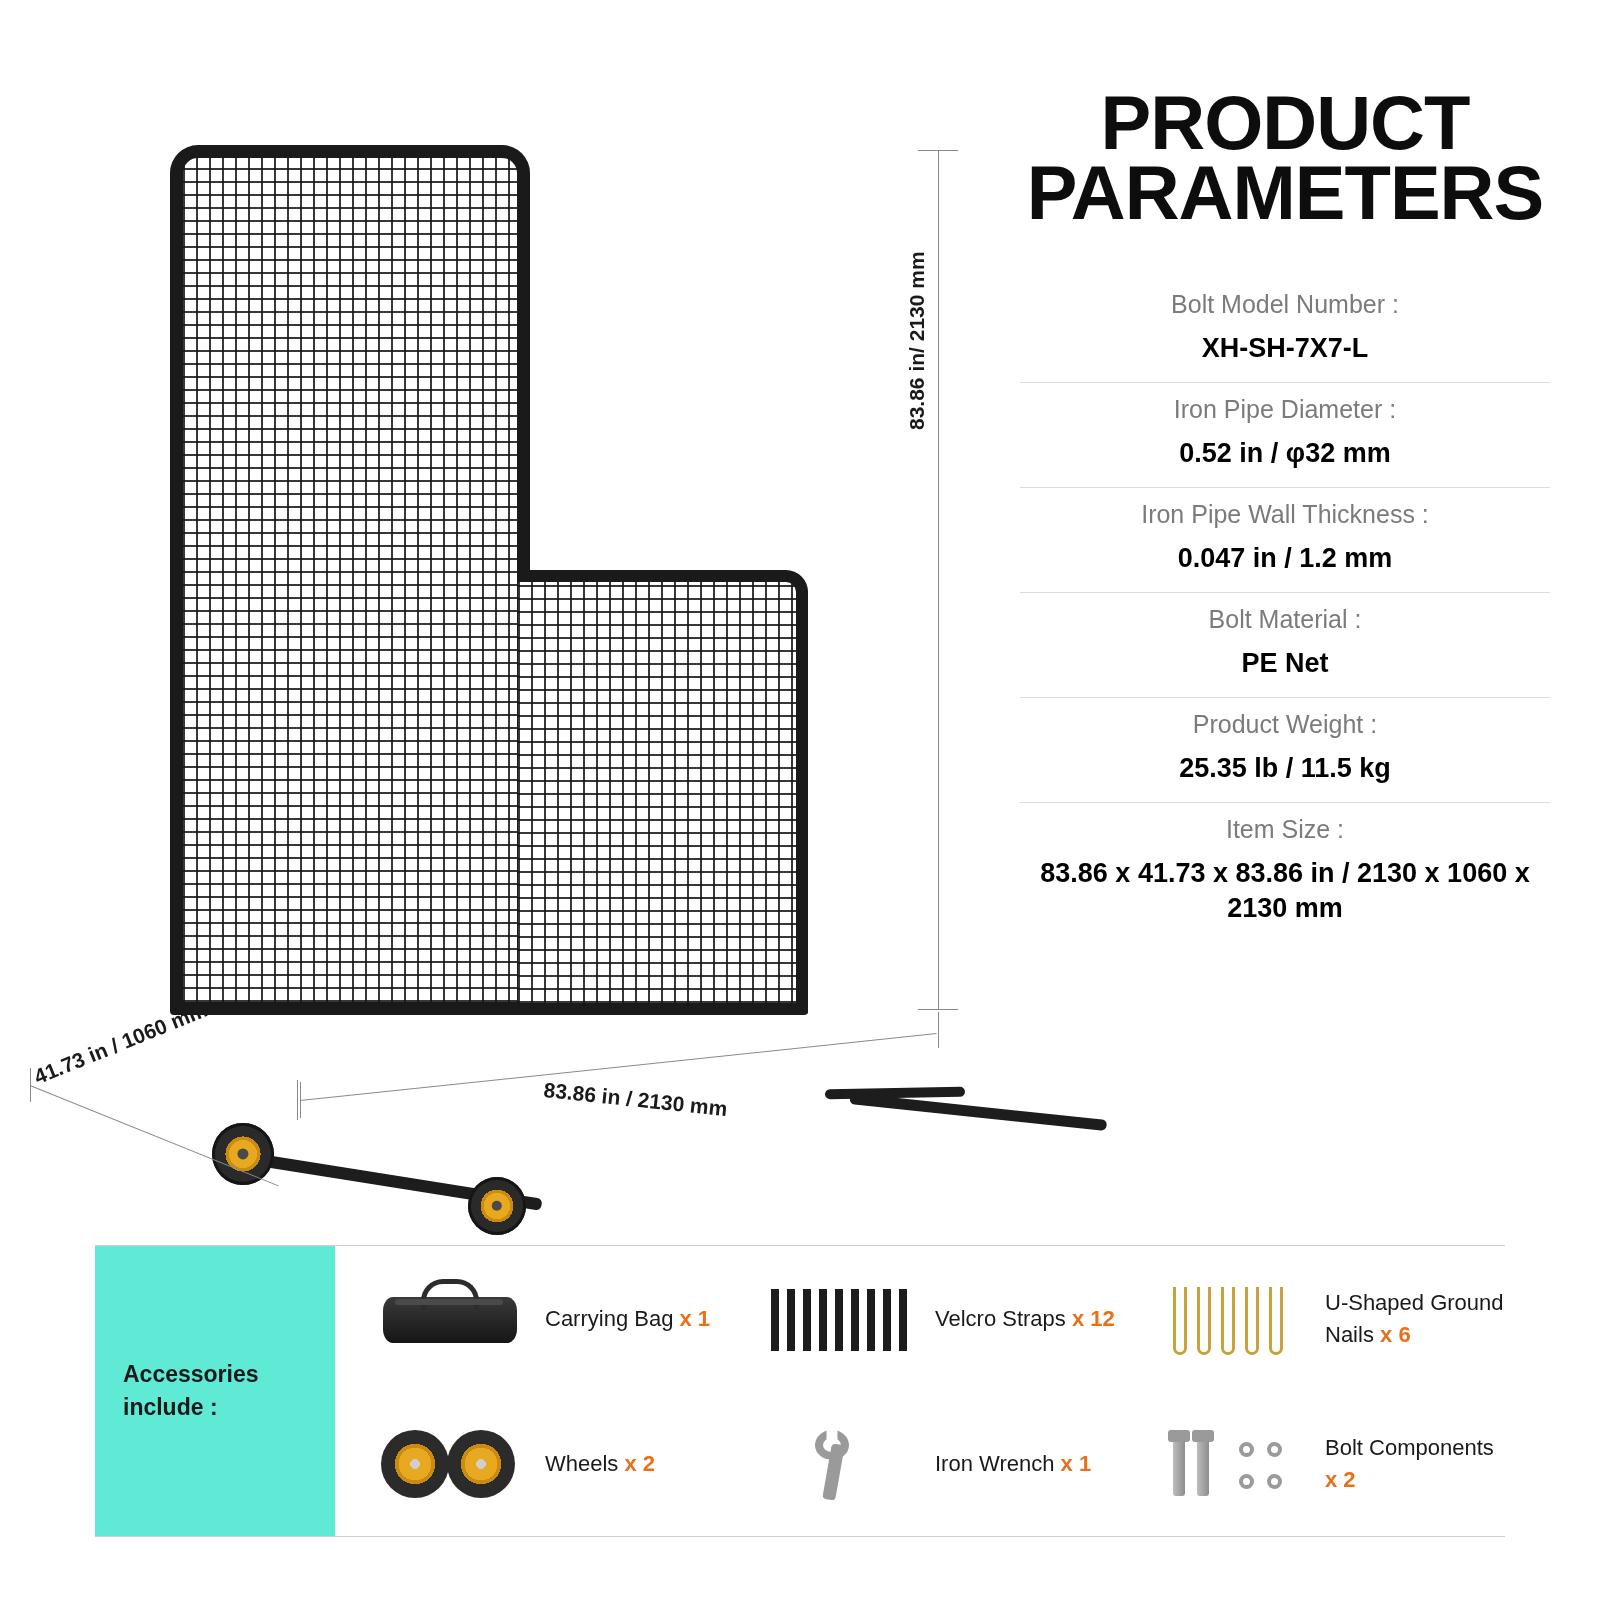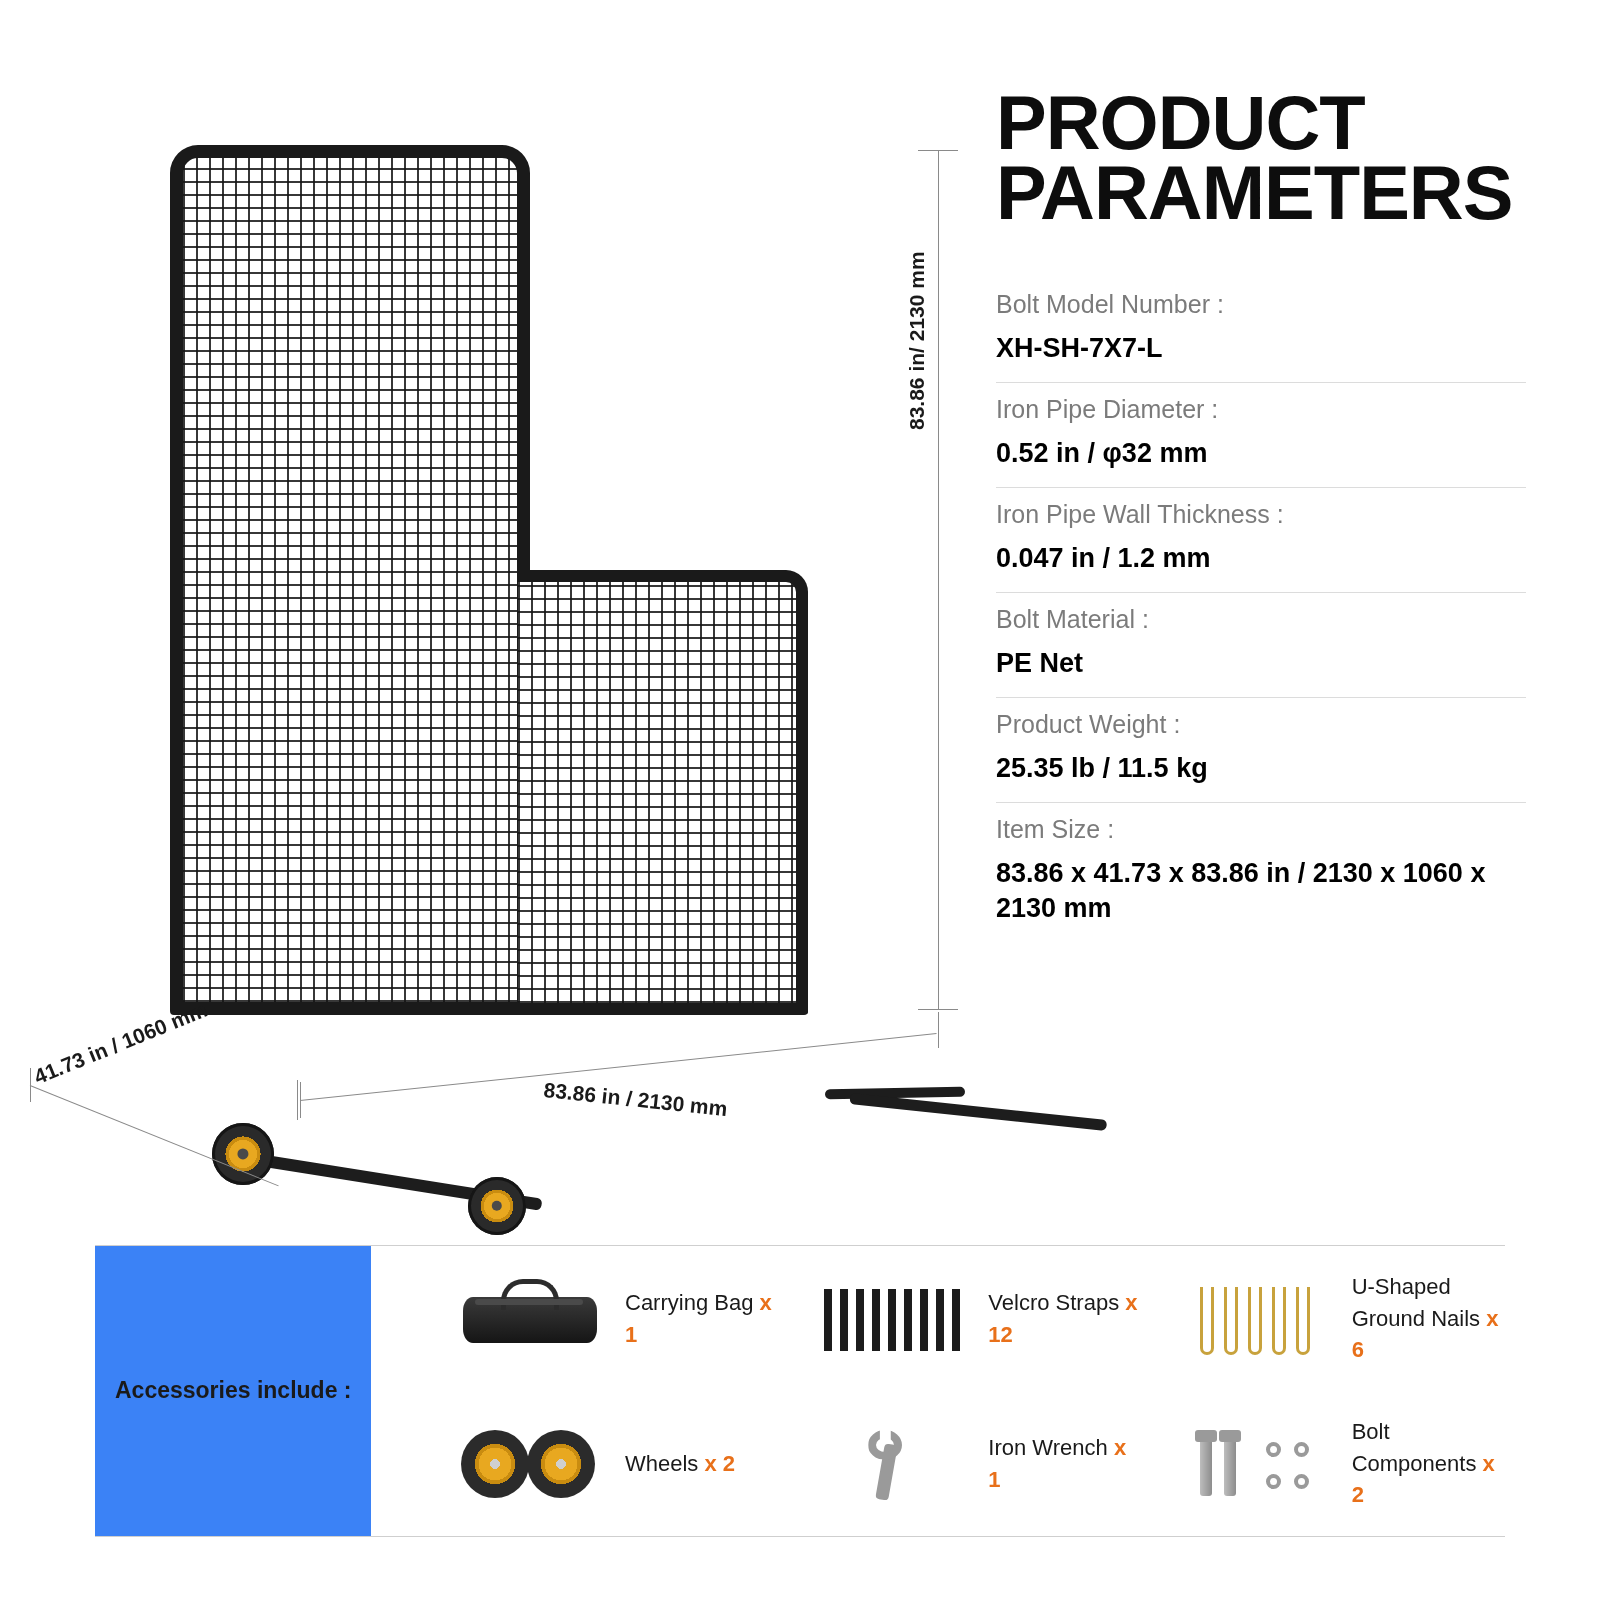--- a/index.html
+++ b/index.html
@@ -148,24 +148,24 @@
     left: 30px;
     top: 1065px;
     transform: rotate(-22deg);
     transform-origin: left top;
     line-height: 1.35;
   }
 
   
   #params {
     position: absolute;
-    left: 996px;
+    left: 1020px;
     top: 88px;
     width: 530px;
-    text-align: left;
+    text-align: center;
   }
   #params h1 {
     margin: 0;
     font-size: 76px;
     line-height: 0.92;
     letter-spacing: -1px;
     font-weight: bold;
     color: #0d0d0d;
   }
   #params h1 .line2 { display: block; }
@@ -194,40 +194,39 @@
     position: absolute;
     left: 95px;
     top: 1245px;
     width: 1410px;
     height: 290px;
     border-top: 1px solid #cfcfcf;
     border-bottom: 1px solid #cfcfcf;
     display: flex;
   }
   #acc-title-cell {
-    width: 276px;
-    background: #3b82f6;
+    width: 240px;
+    background: #5eead4;
     display: flex;
     align-items: center;
-    padding-left: 20px;
+    padding-left: 28px;
     box-sizing: border-box;
   }
   #acc-title {
     font-size: 23px;
     font-weight: bold;
     color: #1a1a1a;
     line-height: 1.45;
   }
   #acc-grid {
     flex: 1;
     display: grid;
     grid-template-columns: repeat(3, 1fr);
     grid-template-rows: repeat(2, 1fr);
     align-items: center;
-    padding-left: 44px;
   }
   .acc-item {
     display: flex;
     align-items: center;
     gap: 16px;
     padding-left: 34px;
     box-sizing: border-box;
   }
   .acc-art {
     width: 160px;

